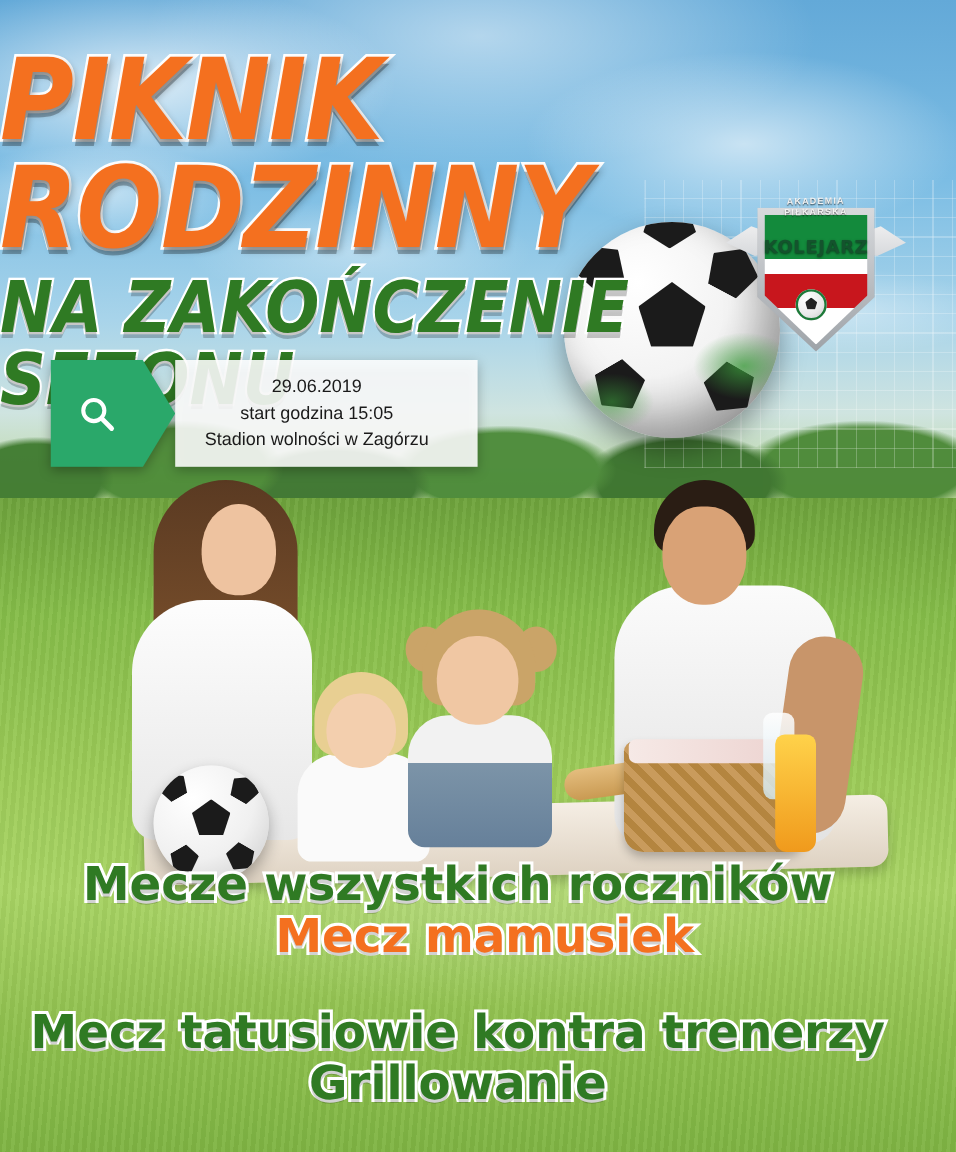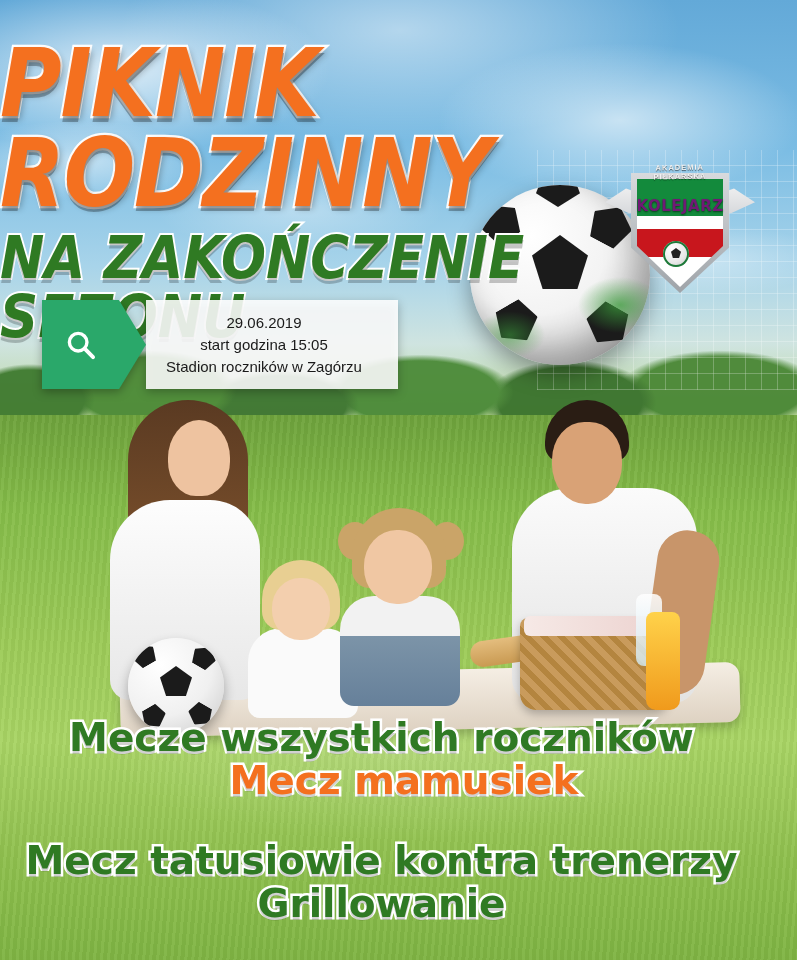--- a/index.html
+++ b/index.html
@@ -164,21 +164,21 @@
     letter-spacing: 1px;
     text-align: center;
     text-shadow: 0 1px 1px rgba(0,0,0,0.6);
     transform: rotate(-1deg);
   }
   .logo-name {
     position: absolute;
     left: 28px; top: 42px;
     width: 94px;
     text-align: center;
-    color: #701a75;
+    color: #14532d;
     font-family: "DejaVu Sans", sans-serif;
     font-weight: 900;
     font-size: 15px;
     letter-spacing: 0.5px;
     text-shadow: 0 1px 2px rgba(0,0,0,0.55);
   }
   .logo-ball-sm {
     position: absolute;
     left: 58px; top: 86px;
     width: 26px; height: 26px;
@@ -488,21 +488,21 @@
   <div class="tag">
     <div class="tag-arrow">
       <svg width="34" height="34" viewBox="0 0 24 24">
         <circle cx="10" cy="10" r="6.2" fill="none" stroke="#ffffff" stroke-width="2.4"></circle>
         <line x1="14.6" y1="14.6" x2="20.5" y2="20.5" stroke="#ffffff" stroke-width="2.8" stroke-linecap="round"></line>
       </svg>
     </div>
     <div class="tag-body">
       <div class="tag-line">29.06.2019</div>
       <div class="tag-line">start godzina 15:05</div>
-      <div class="tag-line">Stadion roczników w Zagórzu</div>
+      <div class="tag-line">Stadion wolności w Zagórzu</div>
     </div>
   </div>
 
   <div class="photo">
     <div class="blanket"></div>
 
     <div class="person">
       <span class="mom-hair"></span>
       <span class="mom-body"></span>
       <span class="mom-face"></span>

